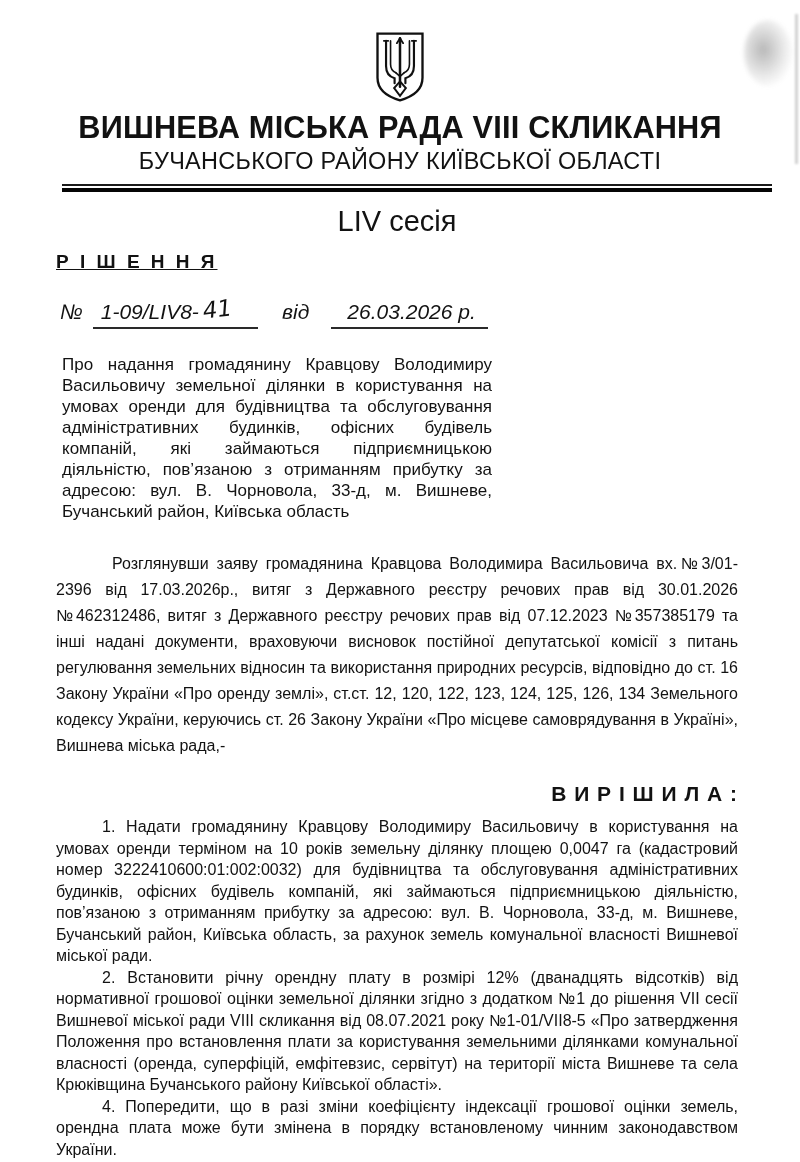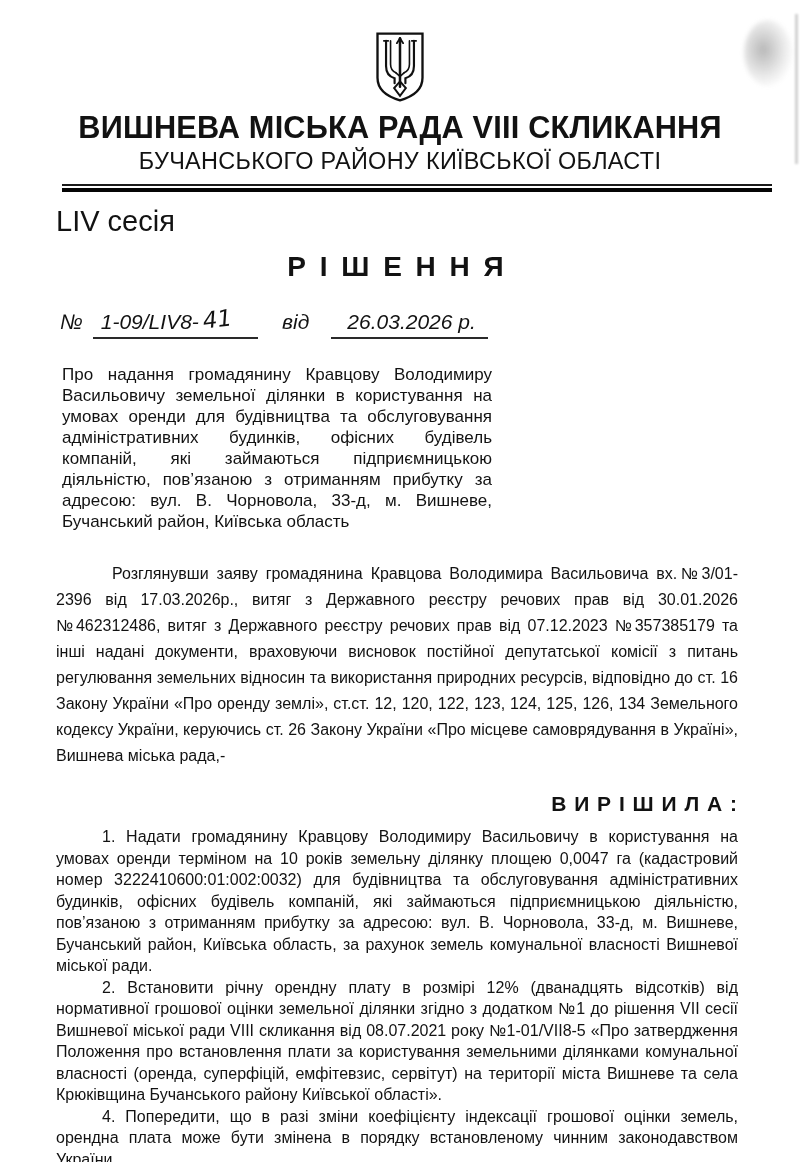--- a/index.html
+++ b/index.html
@@ -64,29 +64,31 @@
   .rule {
     margin: 9px 28px 0 62px;
   }
   .rule .thin  { height: 2px; background: #1a1a1a; }
   .rule .gap   { height: 2px; }
   .rule .thick { height: 4px; background: #050505; }
 
   main { padding: 0 62px 0 56px; }
 
   .session {
+    text-align: center;
     font-size: 29px;
     margin-top: 13px;
   }
   .doctype {
-    text-align: center;
-    font-size: 28px;
+    text-align: left;
+    font-size: 19px;
     font-weight: bold;
     letter-spacing: 3px;
     margin-top: 13px;
+    text-decoration: underline;
   }
 
   .refline {
     margin-top: 25px;
     margin-left: 4px;
     font-style: italic;
     font-size: 21px;
     display: flex;
     align-items: baseline;
     white-space: nowrap;

